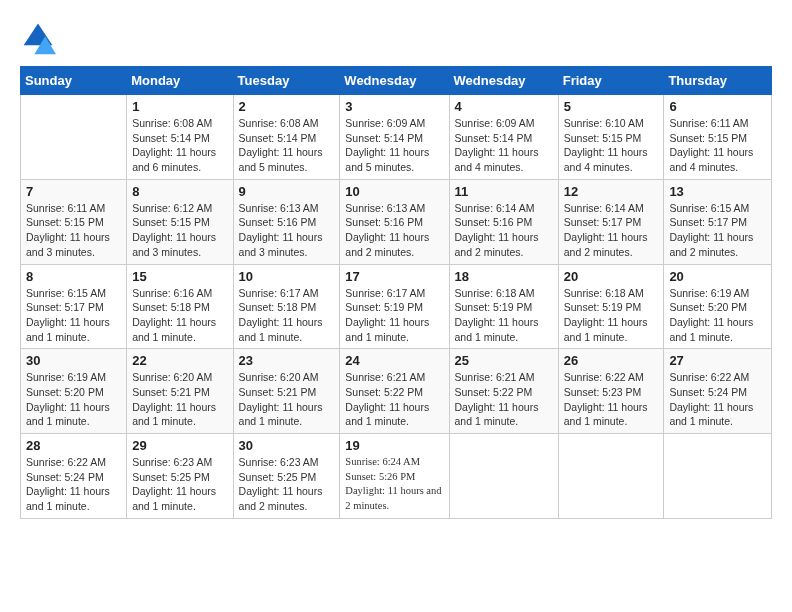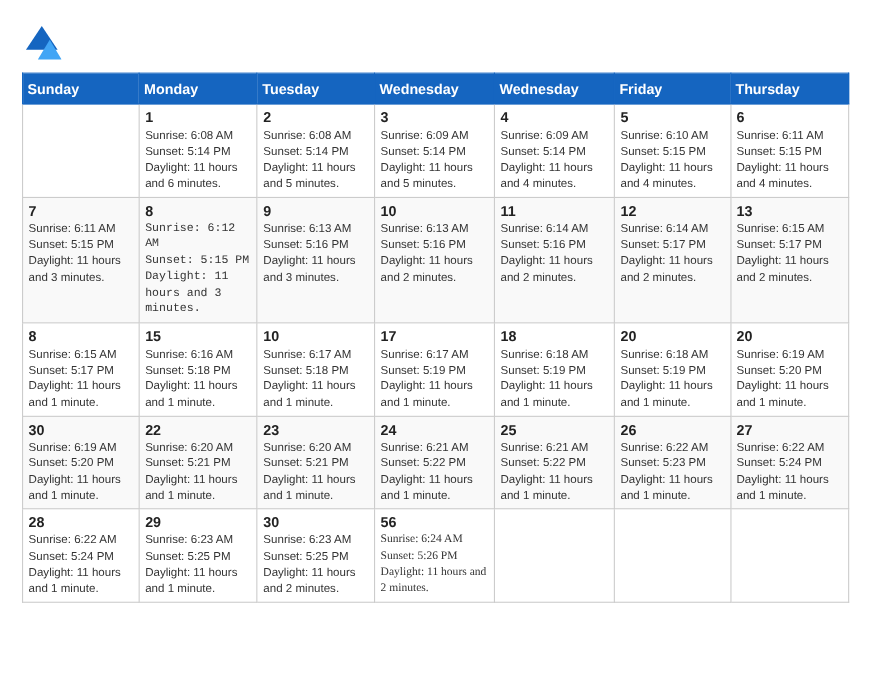--- a/index.html
+++ b/index.html
@@ -153,21 +153,21 @@
       </tr>
       <tr>
         <td>
           <span class="day-num">7</span>
           <div class="day-info" style="white-space: pre-line;">Sunrise: 6:11 AM
 Sunset: 5:15 PM
 Daylight: 11 hours and 3 minutes.</div>
         </td>
         <td>
           <span class="day-num">8</span>
-          <div class="day-info" style="white-space: pre-line; font-family: Liberation Mono, monospace;">Sunrise: 6:12 AM
+          <div class="day-info" style="white-space: pre-line;">Sunrise: 6:12 AM
 Sunset: 5:15 PM
 Daylight: 11 hours and 3 minutes.</div>
         </td>
         <td>
           <span class="day-num">9</span>
           <div class="day-info" style="white-space: pre-line;">Sunrise: 6:13 AM
 Sunset: 5:16 PM
 Daylight: 11 hours and 3 minutes.</div>
         </td>
         <td>
@@ -296,21 +296,21 @@
 Sunset: 5:25 PM
 Daylight: 11 hours and 1 minute.</div>
         </td>
         <td>
           <span class="day-num">30</span>
           <div class="day-info" style="white-space: pre-line;">Sunrise: 6:23 AM
 Sunset: 5:25 PM
 Daylight: 11 hours and 2 minutes.</div>
         </td>
         <td>
-          <span class="day-num">56</span>
+          <span class="day-num">19</span>
           <div class="day-info" style="white-space: pre-line; font-family: Liberation Serif, serif;">Sunrise: 6:24 AM
 Sunset: 5:26 PM
 Daylight: 11 hours and 2 minutes.</div>
         </td>
         <td class="empty"></td>
         <td class="empty"></td>
         <td class="empty"></td>
       </tr>
     </tbody>
 </table>

